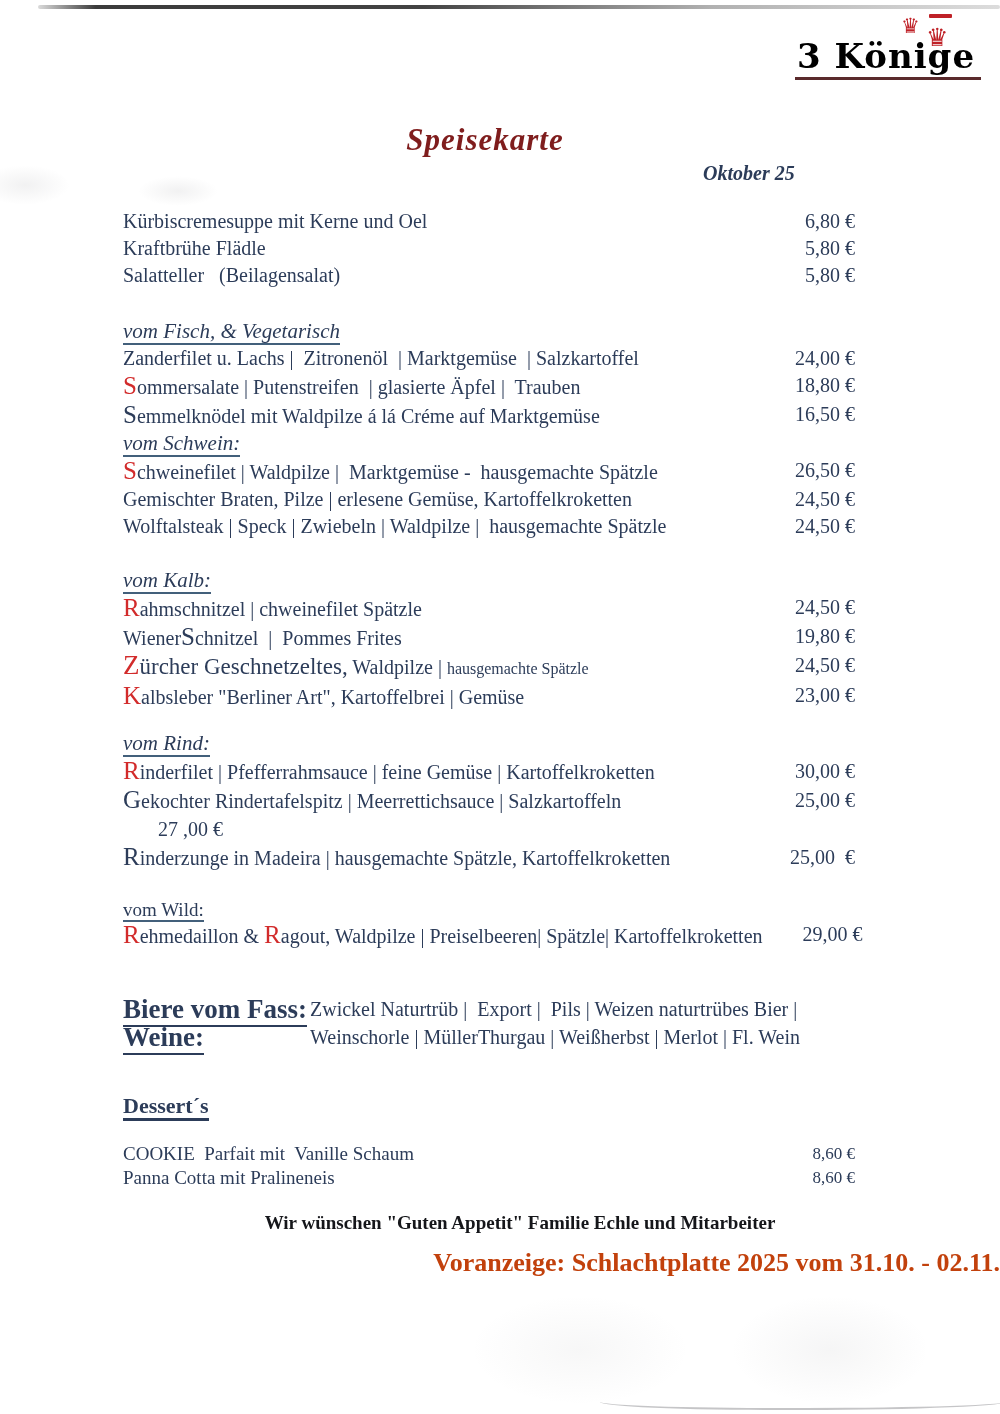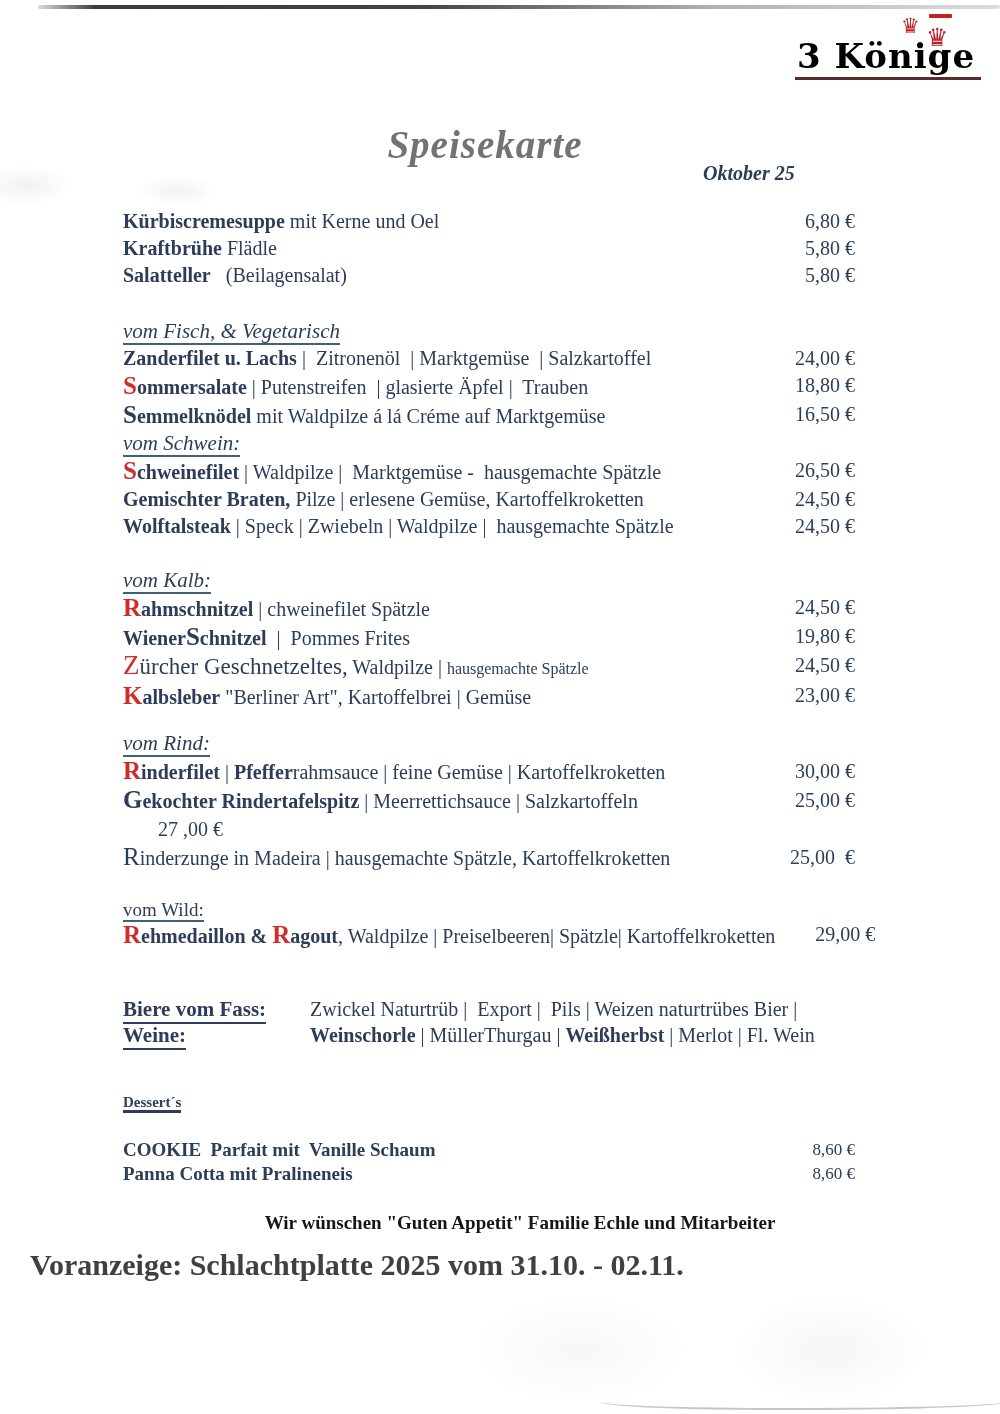--- a/index.html
+++ b/index.html
@@ -29,61 +29,61 @@
     font-size:34px; line-height:40px; color:#000000; letter-spacing:1px;
     border-bottom:3px solid #5a2a2c; padding:0 6px 1px 2px;
   }
   .crown { position:absolute; color:#bf2127; line-height:1; }
   .crown-1 { top:-20px; left:106px; font-size:21px; }
   .crown-2 { top:-11px; left:131px; font-size:25px; }
   .crown-bar { position:absolute; top:-22px; left:134px; width:23px; height:4px; background:#bf2127; border-radius:1px; }
   
   .title {
     position:absolute; top:122px; left:0; width:970px; text-align:center;
-    font-size:39px; font-style:italic; font-weight:600; color:#737373; letter-spacing:1px;
+    font-size:31px; font-style:italic; font-weight:600; color:#7f1d1d; letter-spacing:1px;
   }
   .date { position:absolute; top:162px; left:703px; font-size:20px; font-style:italic; font-weight:bold; color:#2c3c59; }
   
   #content { position:absolute; top:208px; left:123px; width:732px; font-size:20px; }
   .row { display:flex; line-height:27px; }
   .nm { flex:1; white-space:pre; }
   .pr { white-space:pre; text-align:right; min-width:100px; }
-  .b { font-weight:bold;text-align:center; }
+  .b { font-weight:normal;text-align:center; }
   .r { color:#d22b2b; }
   .big { font-size:25px; }
   .xl { font-size:23px; }
   .xxl { font-size:27px; }
   .sm { font-size:16px; }
   .sec-heading { line-height:27px; font-size:21px; font-style:italic; }
   .sec-heading .hd { border-bottom:2px solid #43607b; padding-bottom:0; }
   .sec-fish { margin-top:29px; }
   .sec-pork { }
   .sec-veal { margin-top:27px; }
   .sec-beef { margin-top:19px; }
   .sec-beef .row { line-height:28px; }
   .sec-game { margin-top:27px; }
   .sec-game .sec-heading { font-style:normal; font-size:19px; line-height:22px; }
   .sec-drinks { margin-top:46px; }
   .drink-row { display:flex; line-height:26px; }
   .dlabel-wrap { width:187px; flex:none; }
-  .dlabel { font-weight:bold; font-size:21px; border-bottom:2px solid #2c3c59; padding-bottom:1px; }
+  .dlabel { font-weight:bold; font-size:27px; border-bottom:2px solid #2c3c59; padding-bottom:1px; }
   .dcontent { white-space:pre; flex:1; }
   .sec-desserts { margin-top:40px; }
-  .sec-desserts .sec-heading { font-style:normal; font-weight:bold; font-size:15px; line-height:28px; margin-bottom:22px; }
+  .sec-desserts .sec-heading { font-style:normal; font-weight:bold; font-size:22px; line-height:28px; margin-bottom:22px; }
   .sec-desserts .sec-heading .hd { border-bottom:3px solid #2c3c59; }
   .sec-desserts .row { line-height:24px; font-size:19px; font-weight:bold; }
   .sec-desserts .pr { font-size:17px; font-weight:normal; }
   
   .footer-wish {
     position:absolute; top:1212px; left:40px; right:0; text-align:center;
     font-weight:bold; font-size:19px; color:#15161a;
   }
   .footer-announce {
-    position:absolute; top:1248px; left:30px; right:0; text-align:left;
-    font-weight:bold; font-size:30px; color:#404040;
+    position:absolute; top:1248px; left:30px; right:0; text-align:right;
+    font-weight:bold; font-size:26px; color:#c2410c;
   }
 </style>
 </head>
 <body>
 
 <div class="page">
 
   <div class="topline"></div>
   <div class="smudge smudge-1"></div>
   <div class="smudge smudge-2"></div>

